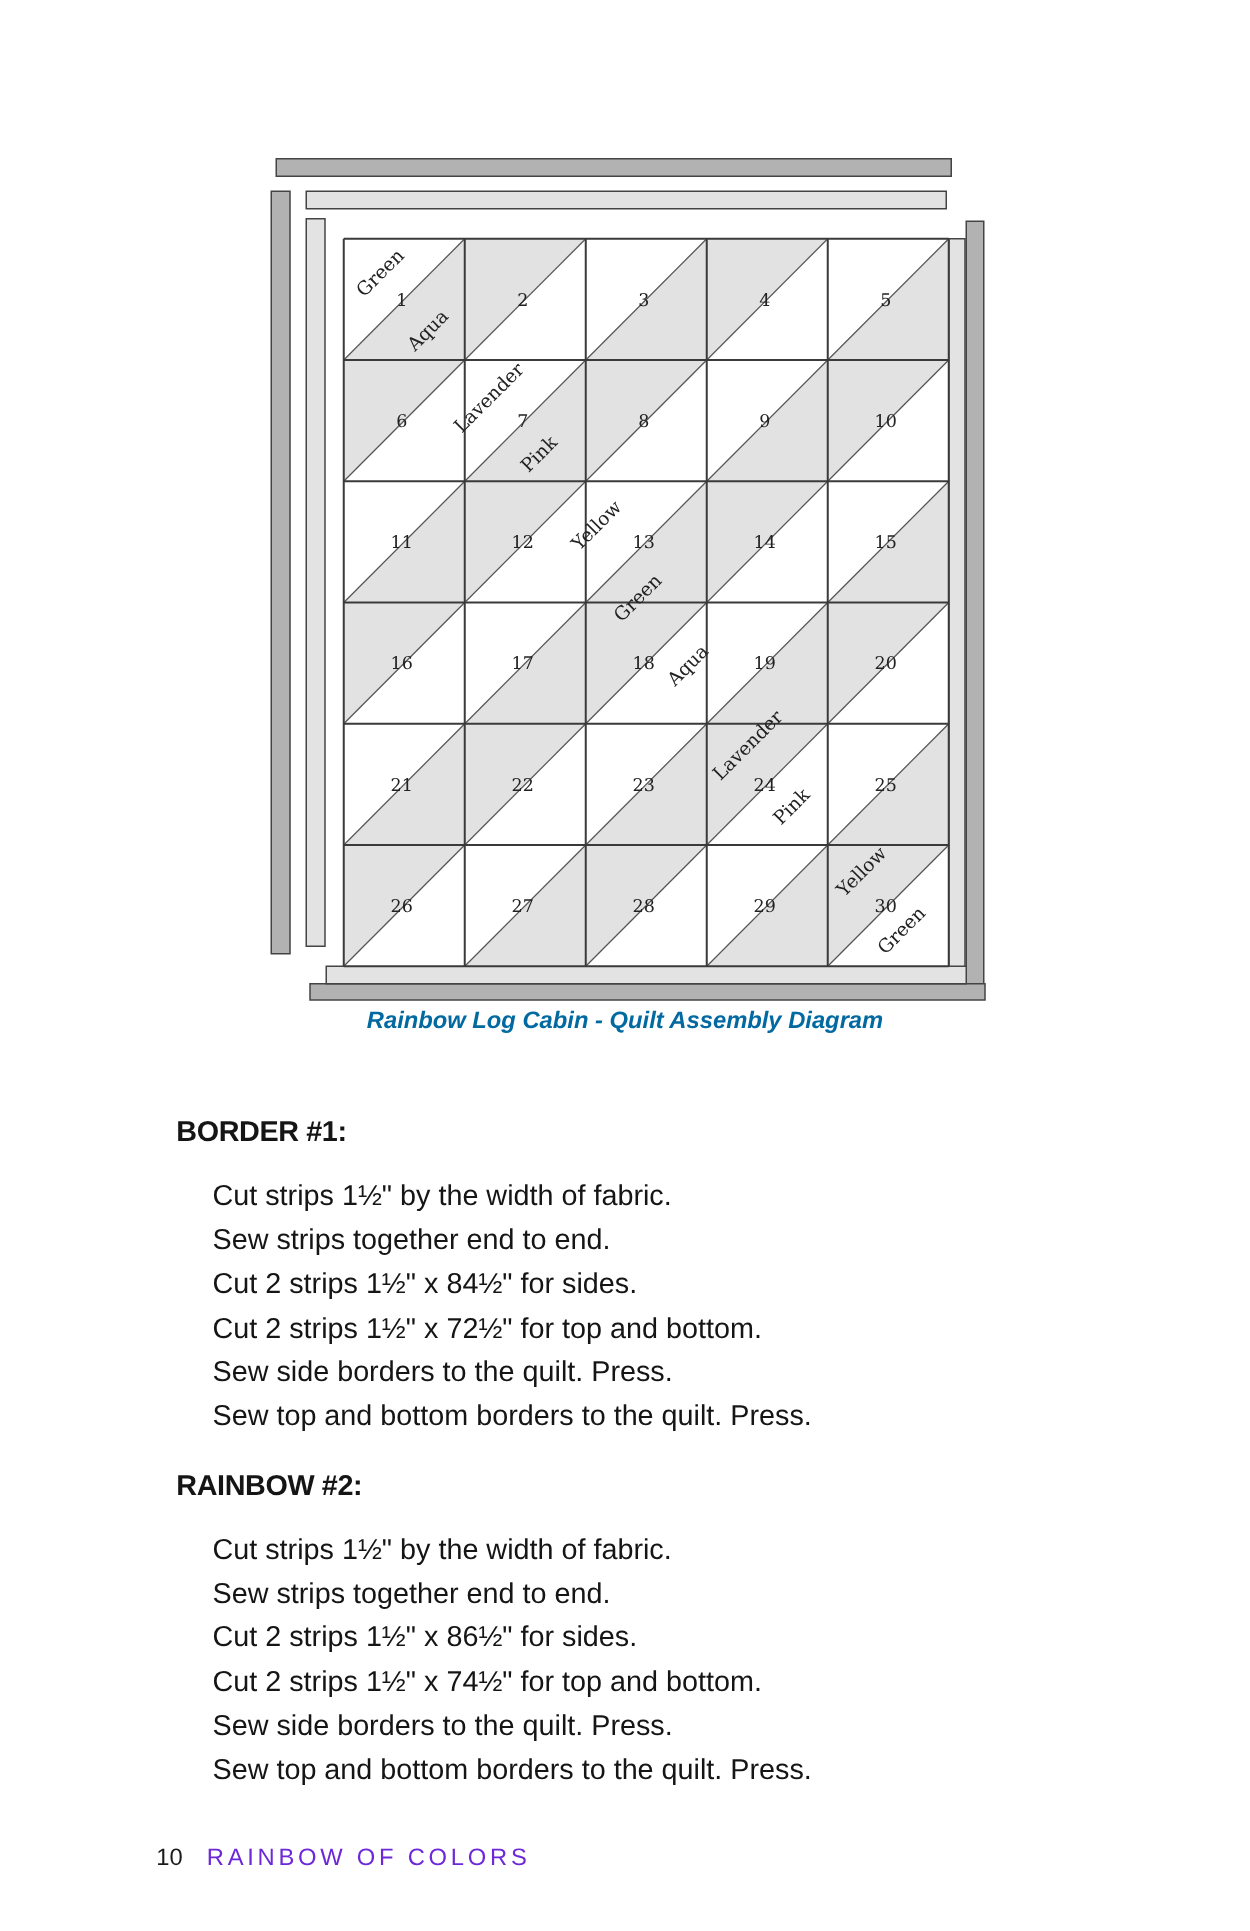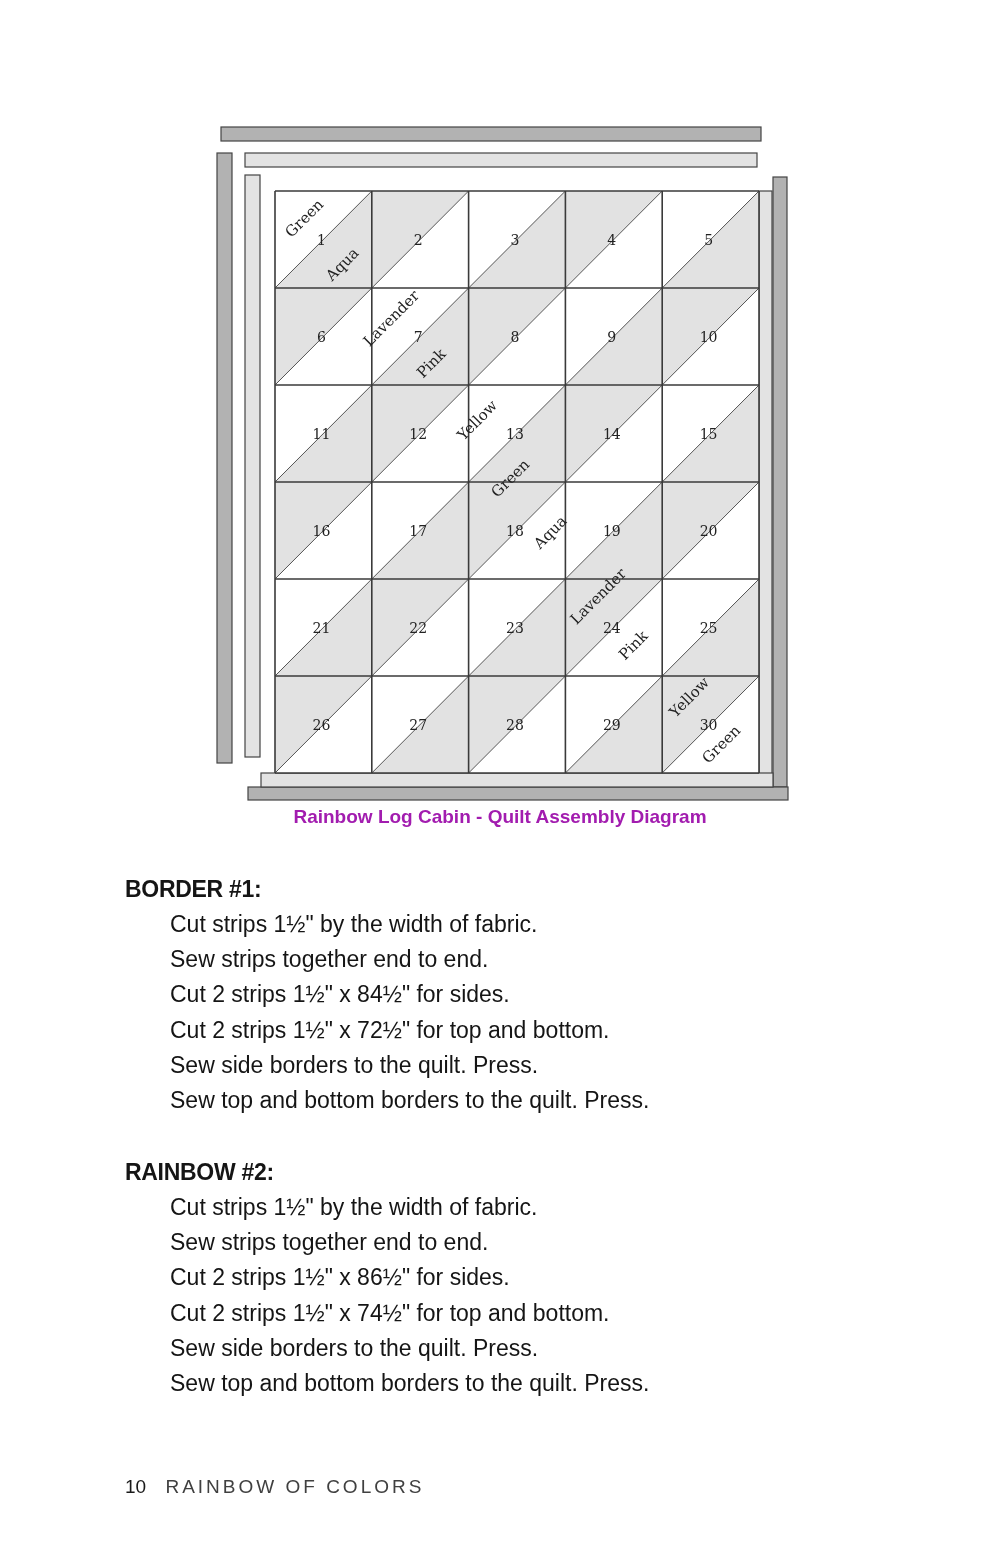--- a/index.html
+++ b/index.html
@@ -9,31 +9,31 @@
   .strip-dark { fill: #b2b2b2; }
   .strip-light { fill: #e3e3e3; }
   .tri-gray { fill: #e2e2e2; }
   .tri-white { fill: #ffffff; }
   .diag { stroke: #555; stroke-width: 1; }
   .gridline { stroke: #3a3a3a; stroke-width: 1.6; fill: none; }
   .num { font-family: "DejaVu Serif", serif; font-size: 14px; fill: #222; }
   .color-label { font-family: "DejaVu Serif", serif; font-size: 15px; fill: #222; }
   .caption {
     position: absolute; left: 0; width: 1000px; top: 806px; text-align: center;
-    font-family: "Liberation Sans", sans-serif; font-weight: bold; font-size: 19px; color: #a21caf;
+    font-family: "Liberation Sans", sans-serif; font-weight: bold; font-size: 19px; color: #0369a1; font-style: italic;
   }
   .section { position: absolute; left: 125px; font-family: "Liberation Sans", sans-serif; color: #151515; }
-  .section h2 { margin: 0; font-size: 23px; font-weight: bold; letter-spacing: -0.3px; height: 35px; line-height: 35px; }
+  .section h2 { margin: 16px; font-size: 23px; font-weight: bold; letter-spacing: -0.3px; height: 35px; line-height: 35px; }
   .section ul { list-style: none; margin: 0; padding: 0 0 0 45px; }
   .section li { font-size: 23px; height: 35.2px; line-height: 35.2px; white-space: nowrap; }
   #border1 { top: 872px; }
   #border2 { top: 1155px; }
   .footer { position: absolute; left: 125px; top: 1476px; font-family: "Liberation Sans", sans-serif; font-size: 19px; }
   .footer .pg { color: #1a1a1a; margin-right: 14px; }
-  .footer .title { color: #404040; letter-spacing: 3px; }
+  .footer .title { color: #6d28d9; letter-spacing: 3px; }
 </style>
 </head>
 <body>
 
 <svg id="diagram" viewBox="0 0 1000 810" xmlns="http://www.w3.org/2000/svg">
 
   <rect class="strip strip-dark" x="221" y="127" width="540" height="14"></rect>
   <rect class="strip strip-dark" x="217" y="153" width="15" height="610"></rect>
   <rect class="strip strip-dark" x="773" y="177" width="14" height="610"></rect>
   <rect class="strip strip-dark" x="248" y="787" width="540" height="13"></rect>

